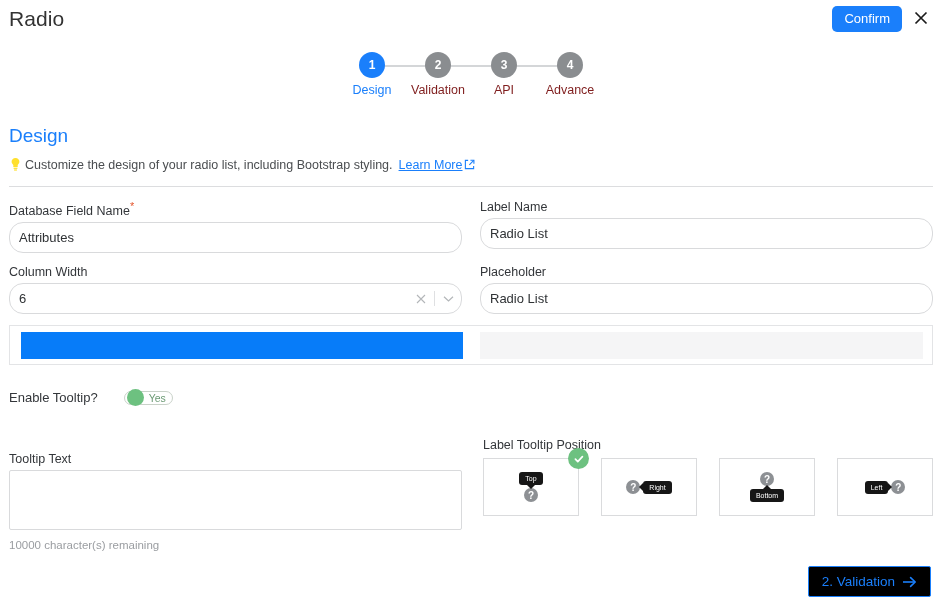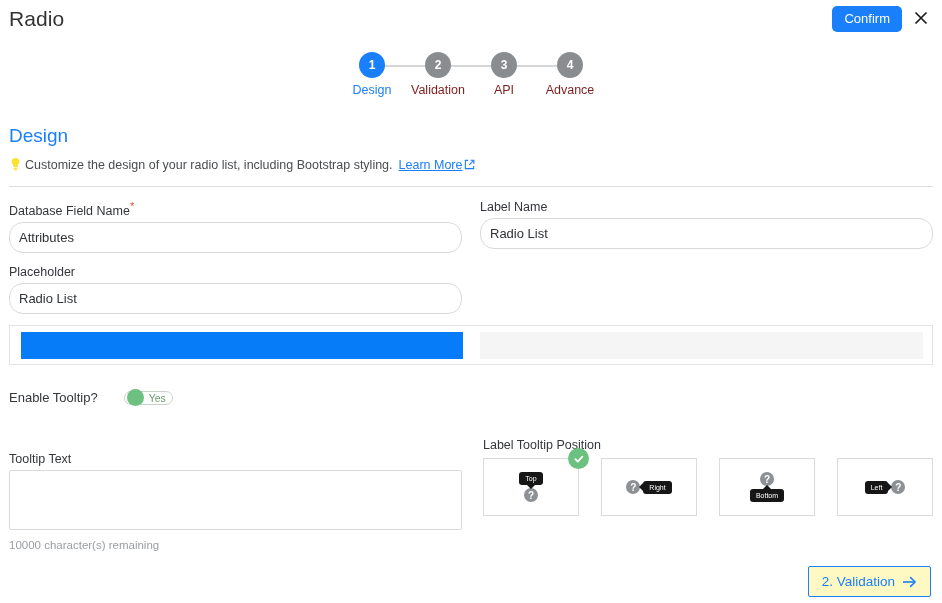--- a/index.html
+++ b/index.html
@@ -210,21 +210,21 @@
   .arrow.left { left: -4px; top: 50%; margin-top: -4px;
     border-top: 4px solid transparent; border-bottom: 4px solid transparent;
     border-right: 4px solid #161616; }
   .arrow.right { right: -4px; top: 50%; margin-top: -4px;
     border-top: 4px solid transparent; border-bottom: 4px solid transparent;
     border-left: 4px solid #161616; }
 
   
   .next-btn {
     position: absolute; right: 11px; top: 566px;
-    border: 1px solid #1a7ffb; background: #fef9c3;
+    border: 1px solid #1a7ffb; background: #000000;
     color: #1a7ffb; font-family: "Liberation Sans", sans-serif;
     font-size: 13.5px; border-radius: 2px;
     padding: 7px 13px; cursor: pointer;
     display: flex; align-items: center; gap: 7px;
   }
 </style>
 </head>
 <body>
 
 <div class="page">
@@ -293,20 +293,37 @@
         <div class="field-block">
           <label class="field-label">Label Name</label>
           <input class="input" value="Radio List" style="">
         </div>
       </div>
     </div>
 
     <div class="row">
       <div class="col">
         <div class="field-block">
+          <label class="field-label">Column Width</label>
+          <div class="select-wrap">
+            <input class="input" value="6" style="">
+            <div class="sel-ctrls">
+              <svg width="10" height="10" viewBox="0 0 10 10">
+                  <path d="M1 1 L9 9 M9 1 L1 9" stroke="#b3b6b9" stroke-width="1.1" fill="none"></path>
+                </svg>
+              <div class="sep"></div>
+              <svg width="11" height="8" viewBox="0 0 11 8">
+                  <path d="M1 1.8 L5.5 6 L10 1.8" stroke="#b3b6b9" stroke-width="1.2" fill="none"></path>
+                </svg>
+            </div>
+          </div>
+        </div>
+      </div>
+      <div class="col">
+        <div class="field-block">
           <label class="field-label">Placeholder</label>
           <input class="input" value="Radio List" style="">
         </div>
       </div>
     </div>
 
   </div>
 
   <div class="colwidth-box">
     <div class="cw-fill"></div>

